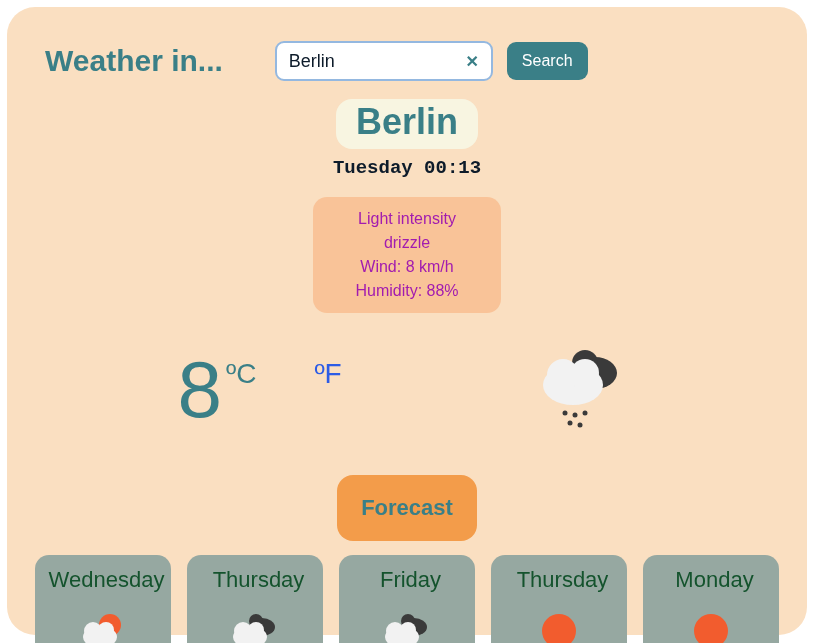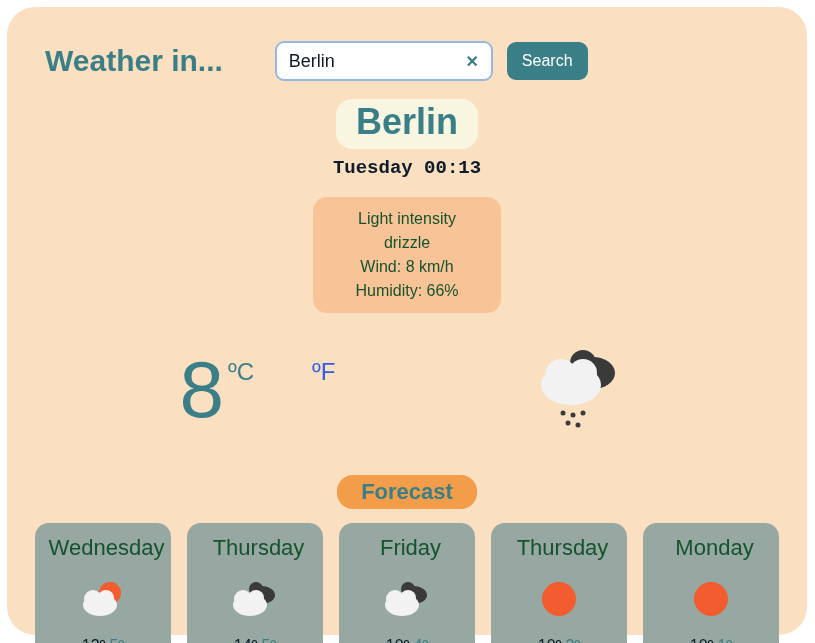--- a/index.html
+++ b/index.html
@@ -88,21 +88,21 @@
       margin-bottom: 18px;
       font-family: Liberation Mono, monospace;
     }
     .conditions {
       background: #f9c398;
       border-radius: 14px;
       padding: 10px 20px;
       width: 188px;
       margin: 0 auto 22px;
       text-align: center;
-      color: #14532d;
+      color: #a21caf;
       font-size: 16px;
       line-height: 1.5;
     }
     .mid-row {
       display: flex;
       align-items: center;
       justify-content: space-around;
       margin-bottom: 30px;
       padding: 0 50px;
     }
@@ -112,39 +112,39 @@
       gap: 4px;
     }
     .temp-value {
       font-size: 80px;
       font-weight: 500;
       color: #3a7f87;
       line-height: 1;
     }
     .units {
       margin-top: 8px;
-      font-size: 24px;
+      font-size: 28px;
       display: flex;
       gap: 10px;
     }
     .unit-c { color: #3a7f87; font-weight: 500; }
     .unit-f { color: #2d5ce6; font-weight: 500; margin-left: 48px; }
     .main-icon { 
       width: 110px; 
       height: 110px; 
       position: relative; 
     }
     .forecast-label-row { text-align: center; margin-bottom: 14px; }
     .forecast-label {
       display: inline-block;
       background: #f39c4a;
       color: #3a7f87;
       font-size: 22px;
       font-weight: 700;
-      padding: 4px 24px;
+      padding: 20px 24px;
       border-radius: 16px;
     }
     .forecast-row {
       display: flex;
       justify-content: space-between;
       gap: 14px;
     }
     .forecast-card {
       background: #96a8a1;
       border-radius: 14px;
@@ -192,21 +192,21 @@
 
   <div class="city-row">
     <span class="city-name">Berlin</span>
   </div>
 
   <div class="datetime">Tuesday 00:13</div>
 
   <div class="conditions">
     <div>Light intensity drizzle</div>
     <div>Wind: 8 km/h</div>
-    <div>Humidity: 66%</div>
+    <div>Humidity: 88%</div>
   </div>
 
   <div class="mid-row">
     <div class="temp-block">
       <span class="temp-value">8</span>
       <span class="units">
         <span class="unit-c">ºC</span>
         <span class="unit-f">ºF</span>
       </span>
     </div>

